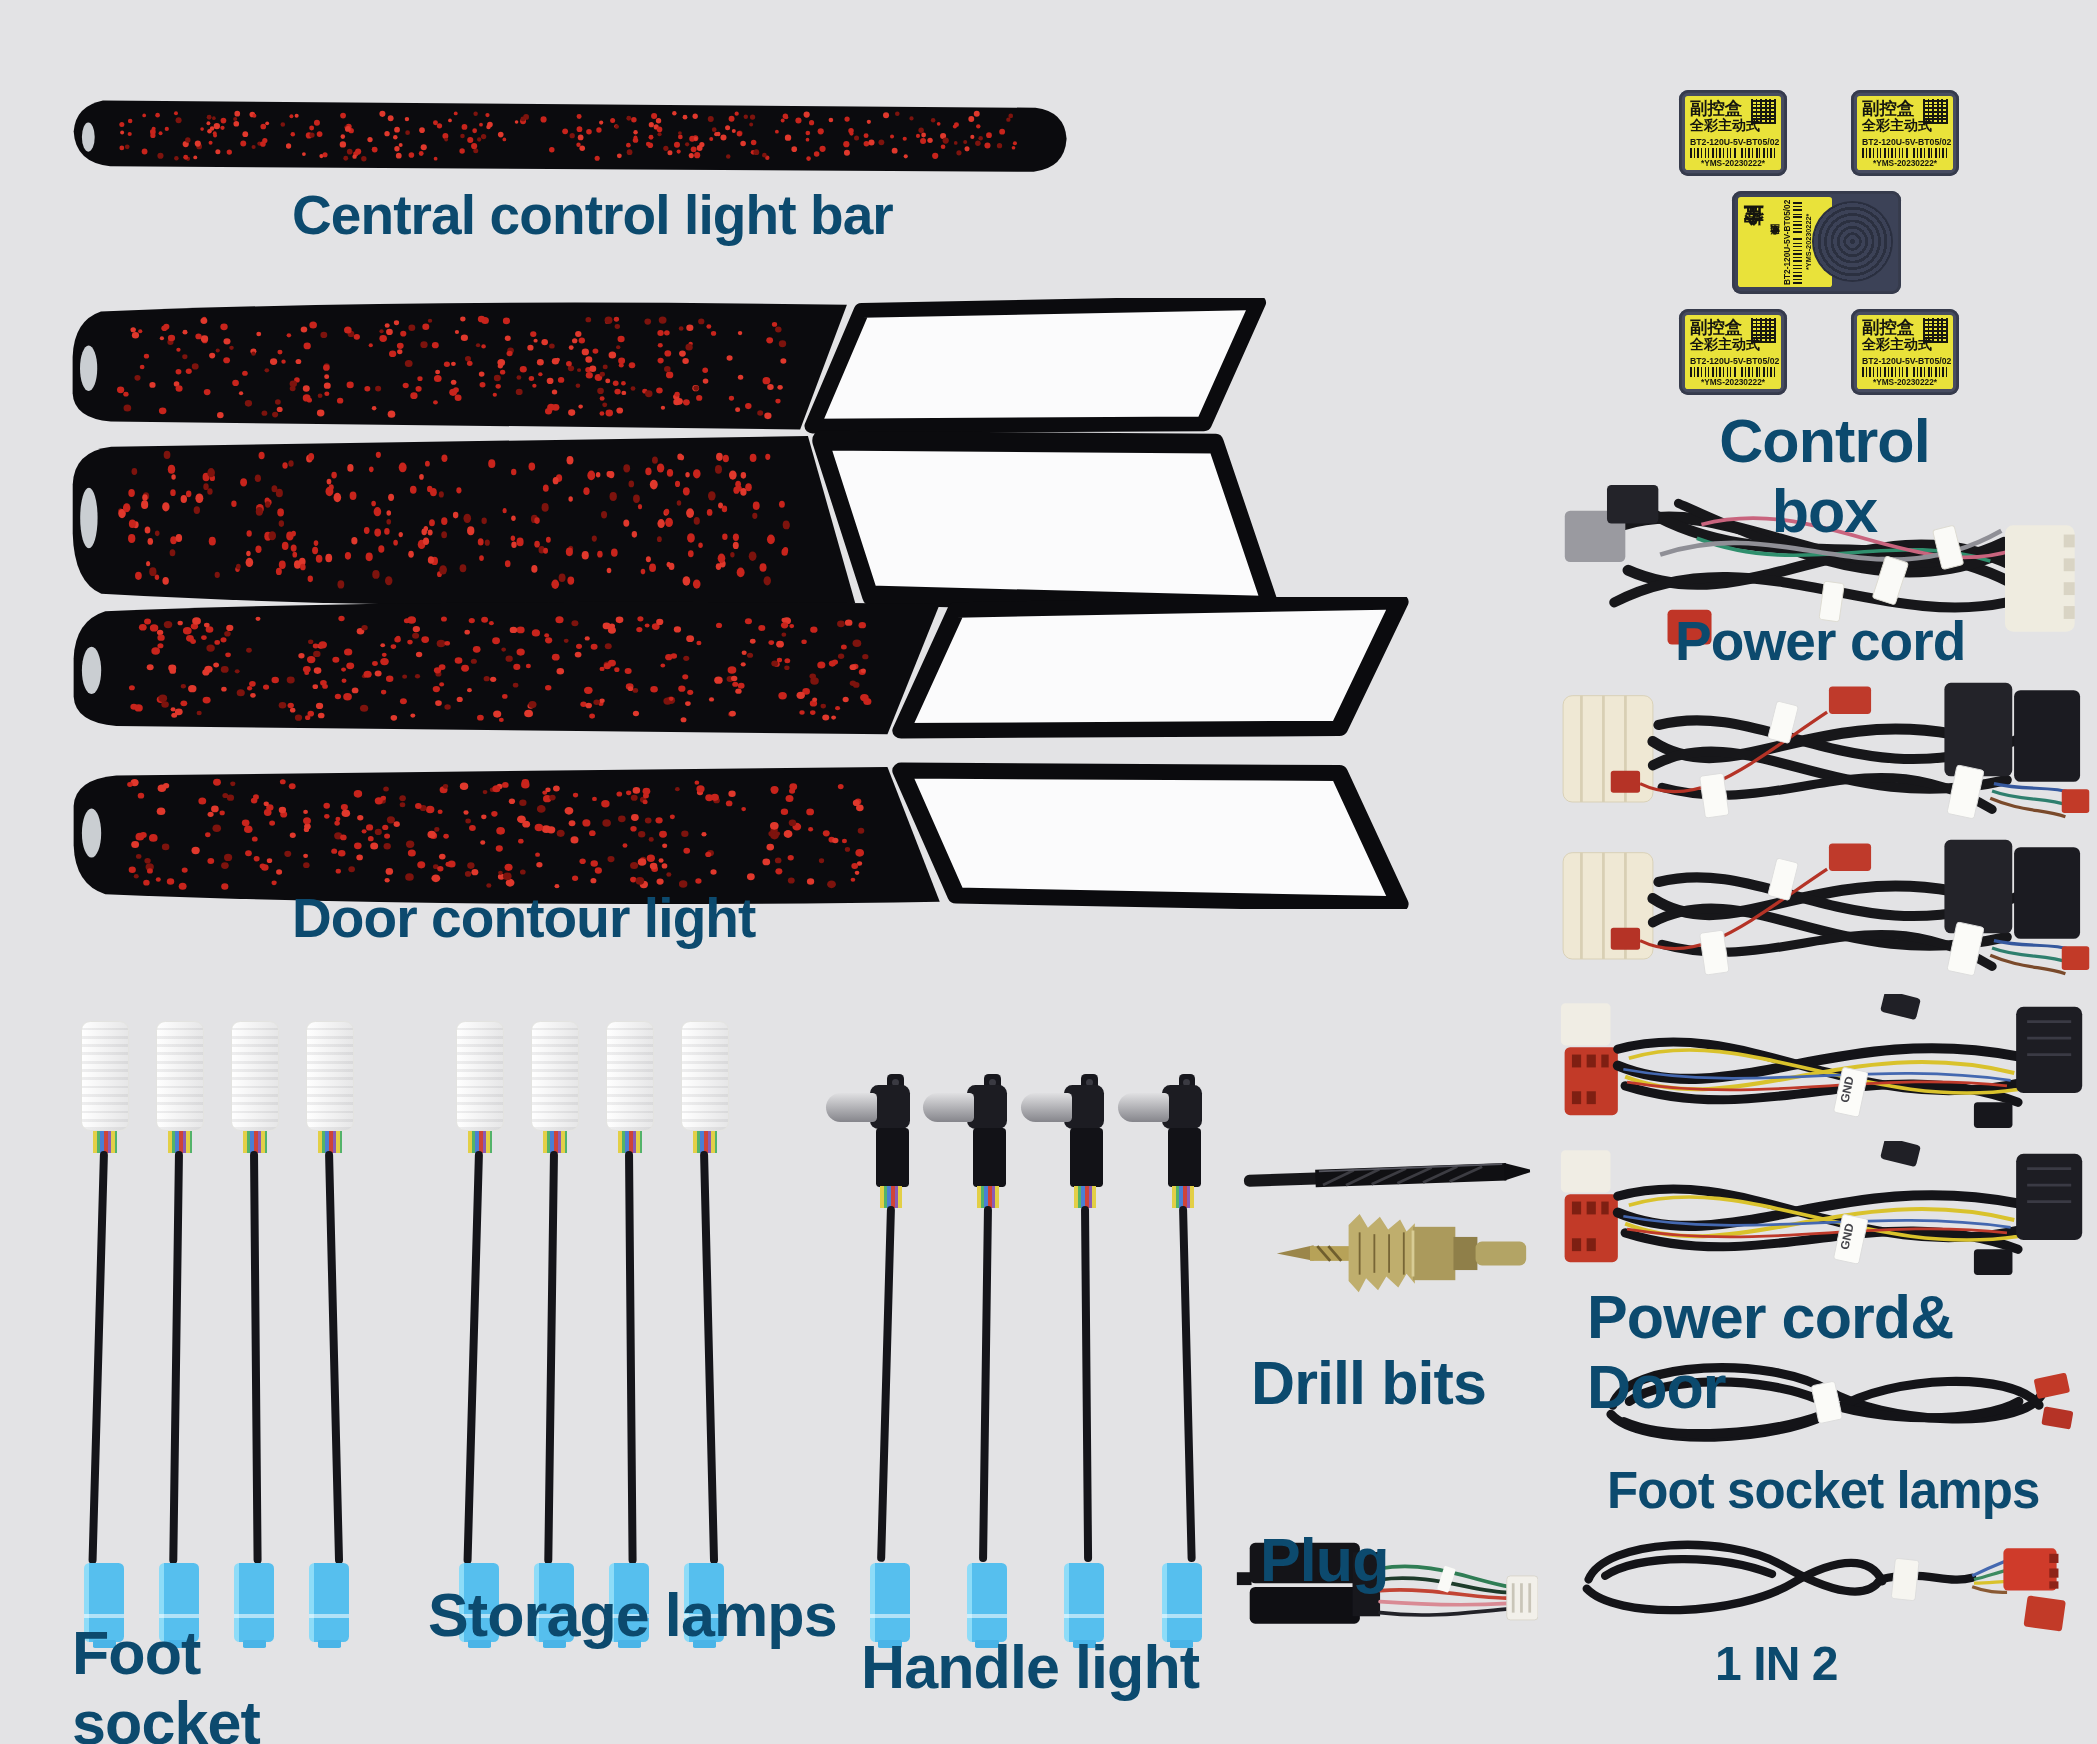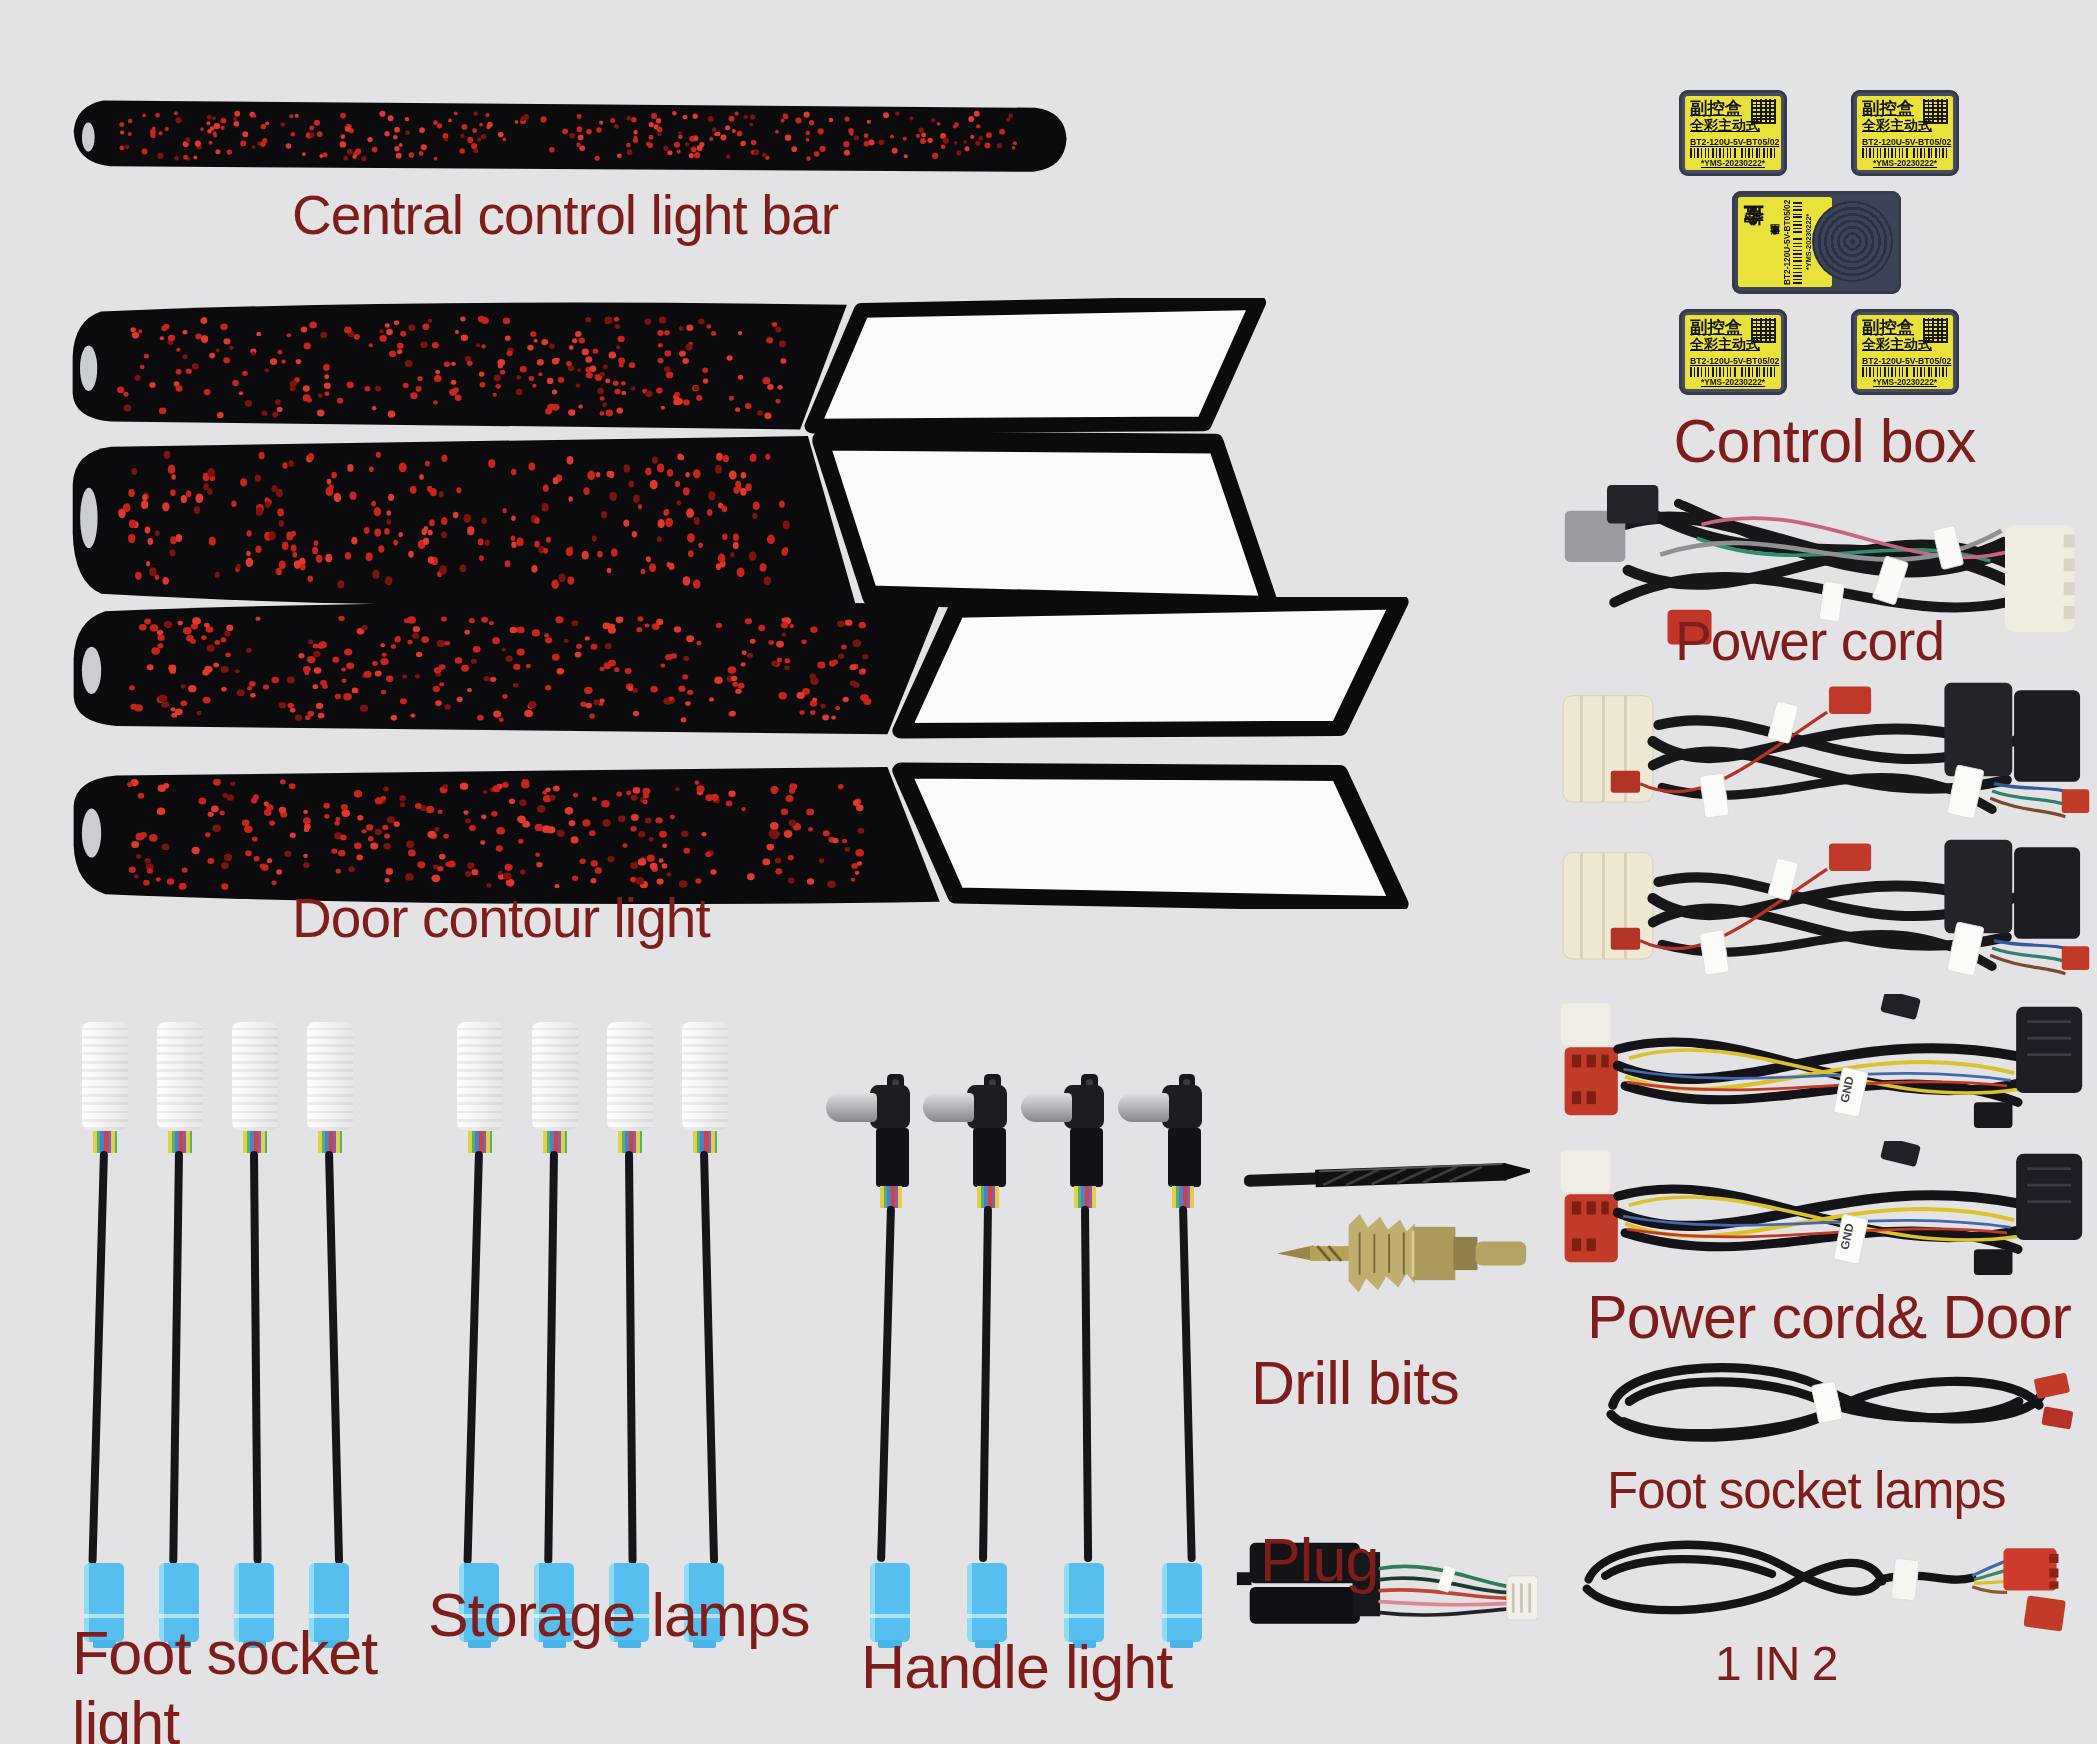--- a/index.html
+++ b/index.html
@@ -1,19 +1,19 @@
 <!DOCTYPE html>
 <html style="font-size:14.7px"><head>
 <meta charset="utf-8">
 <style>
   html,body{margin:0;padding:0;}
   body{width:2097px;height:1745px;position:relative;overflow:hidden;
        background:#e3e3e5;font-family:"Liberation Sans","DejaVu Sans",sans-serif;}
   .abs{position:absolute;}
-  .label{position:absolute;color:#7f1d1d;font-weight:normal;letter-spacing:-0.9px;line-height:1.15;z-index:20;}
+  .label{position:absolute;color:#0c4a6e;font-weight:bold;letter-spacing:-0.9px;line-height:1.15;z-index:20;}
   .sz60{font-size:55px;} .sz58{font-size:61px;} .sz55{font-size:51px;} .sz52{font-size:48px;}
 
   
   .lamp-group{position:absolute;display:flex;z-index:5;}
   #foot-group,#storage-group{gap:20px;}
   #handle-group{gap:9.2px;}
   .lamp-col{position:relative;width:55px;height:621px;}
   .lamp-col.handle{width:88px;}
   .lamp-head{position:absolute;top:0;left:3.7px;width:48px;height:110px;background:#fbfbfb;
     border:1.8px solid #e3e3e0;border-radius:9.2px;box-sizing:border-box;
@@ -36,21 +36,21 @@
   .hl-barrel{position:absolute;top:64px;left:42px;width:40px;height:44px;background:#1c1c22;border-radius:8.3px;}
   .hl-ear{position:absolute;top:53px;left:59px;width:16.5px;height:16.5px;background:#17171d;border-radius:4.6px;}
   .hl-ear::after{content:"";position:absolute;left:4.6px;top:4.6px;width:7.3px;height:7.3px;border-radius:50%;background:#3a3a42;}
   .hl-body{position:absolute;top:107px;left:48px;width:33px;height:59px;background:#121217;border-radius:3.7px;}
   .lamp-col.handle .lamp-wires{top:165px;left:52px;width:22px;}
   .lamp-col.handle .lamp-cable{top:185px;left:59px;height:356px;}
   .lamp-col.handle .lamp-conn{left:42px;}
 
   
   .cbox{position:absolute;background:#474c60;border-radius:9.2px;box-shadow:inset 0 0 0 2.8px #363b4c;z-index:6;}
-  .cbox.sub{width:108px;height:86px;padding:6.4px;box-sizing:border-box;text-decoration:underline;}
+  .cbox.sub{width:108px;height:86px;padding:6.4px;box-sizing:border-box;}
   .cbox-yellow{background:#e9e23a;width:100%;height:100%;border-radius:2.8px;padding:2.8px 4.6px;box-sizing:border-box;overflow:hidden;color:#15150f;}
   .cbox-row1{display:flex;justify-content:space-between;align-items:flex-start;}
   .cbox-title{font-weight:bold;font-size:17.4px;line-height:1.05;}
   .qr{width:25px;height:25px;flex:none;
     background-image:repeating-linear-gradient(0deg,#17170f 0 1.8px,transparent 1.8px 3.7px),
                      repeating-linear-gradient(90deg,#17170f 0 1.8px,#e9e23a 1.8px 4.6px);}
   .cbox-subtitle{font-size:14px;font-weight:bold;margin-top:-7.3px;}
   .cbox-model{font-size:8.7px;font-weight:bold;margin-top:1.8px;white-space:nowrap;}
   .barcode{height:10px;margin-top:1.8px;
     background:repeating-linear-gradient(90deg,#15150f 0 1.8px,transparent 1.8px 3.7px,#15150f 3.7px 4.6px,transparent 4.6px 7.3px);}

